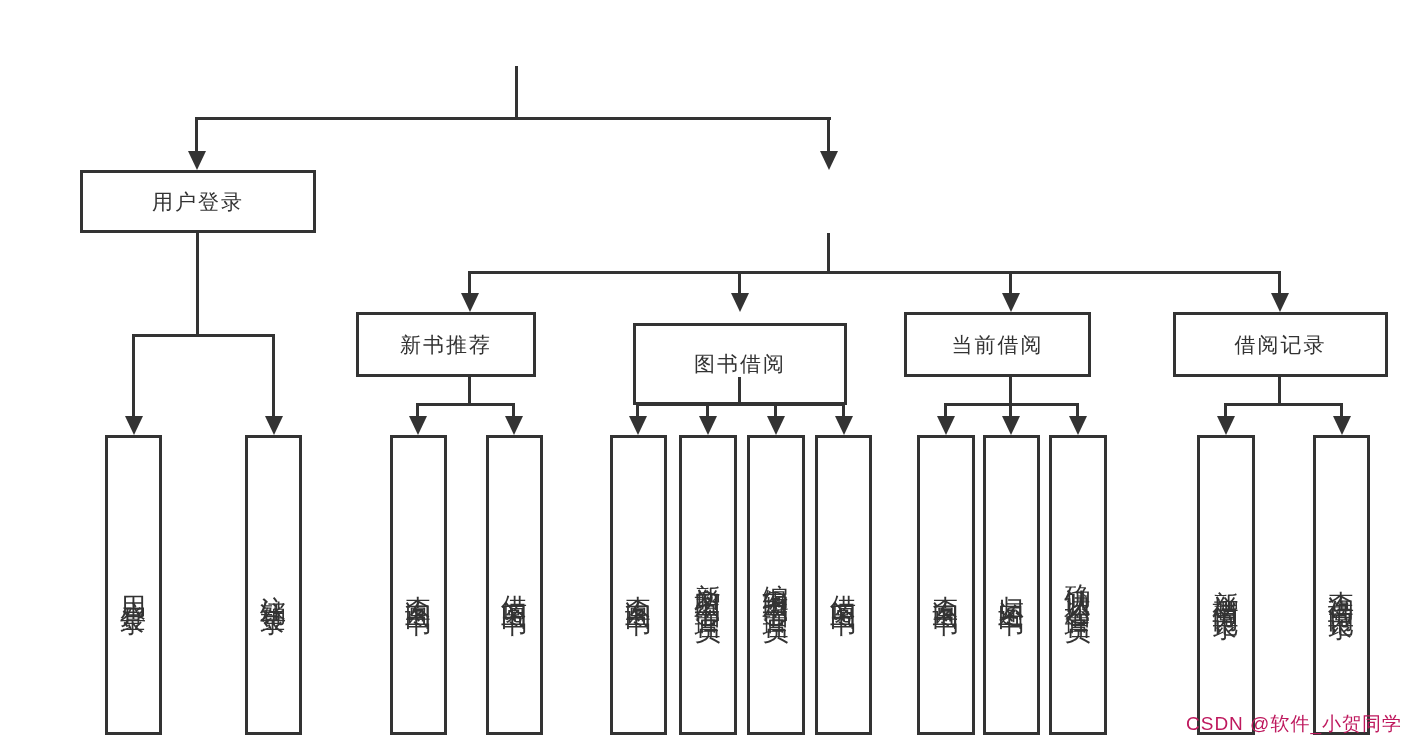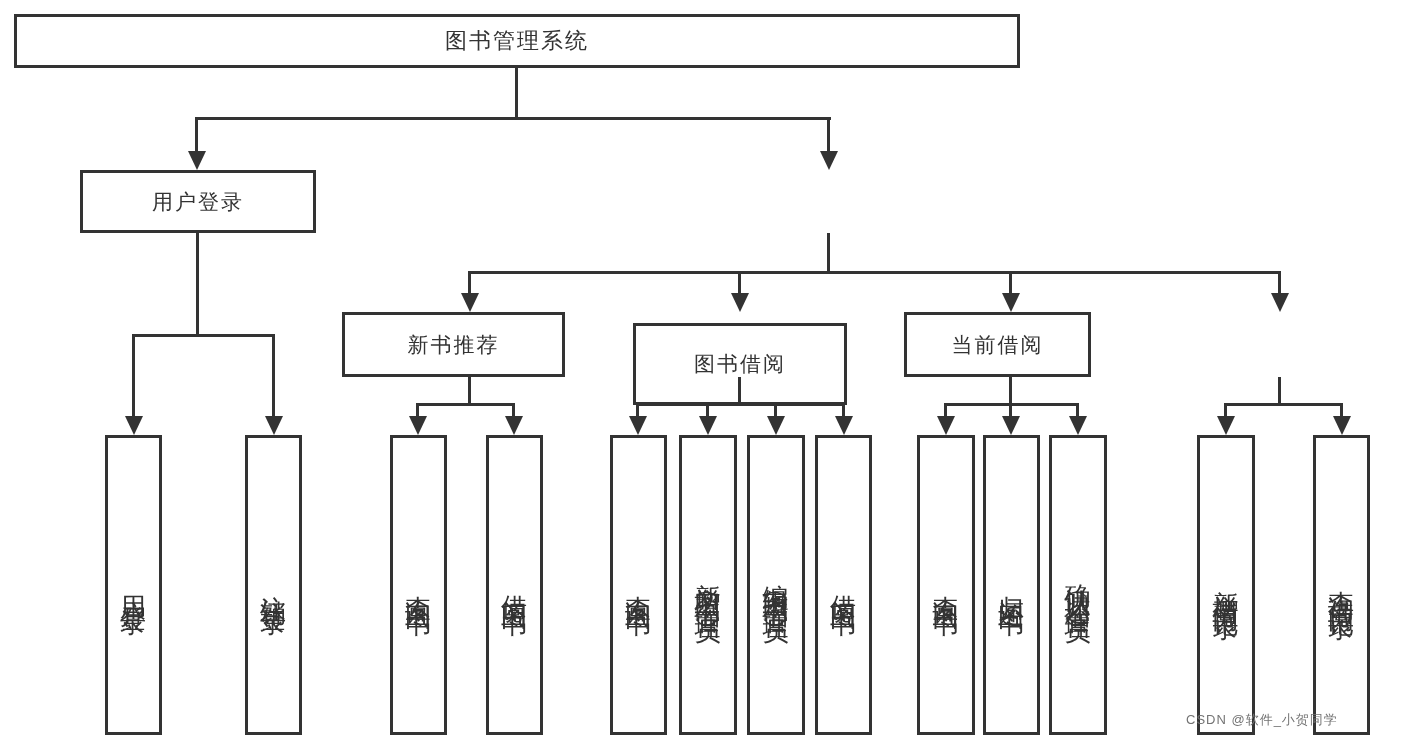--- a/index.html
+++ b/index.html
@@ -42,34 +42,31 @@
   .arrow{
     position:absolute;
     width:0;height:0;
     border-left:9px solid transparent;
     border-right:9px solid transparent;
     border-top:19px solid #333333;
   }
   .watermark{
     position:absolute;
     left:1186px;top:711px;
-    font-size:13px;
-    color:#737373;
+    font-size:19px;
+    color:#be185d;
     letter-spacing:1px;
     white-space:nowrap;
   }
 </style>
 </head>
 <body>
 
 <div id="canvas">
 
-  <div class="box h title" style="left:14px;top:14px;width:1006px;height:54px">
-    <span>图书管理系统</span>
-  </div>
 
   <div class="line" style="left:515px;top:66px;width:3px;height:54px"></div>
   <div class="line" style="left:195px;top:117px;width:636px;height:3px"></div>
   <div class="line" style="left:195px;top:117px;width:3px;height:37px"></div>
   <div class="line" style="left:827px;top:117px;width:3px;height:37px"></div>
   <div class="arrow" style="left:188px;top:151px"></div>
   <div class="arrow" style="left:820px;top:151px"></div>
 
   <div class="box h" style="left:80px;top:170px;width:236px;height:63px">
     <span>用户登录</span>
@@ -86,28 +83,31 @@
   <div class="line" style="left:468px;top:271px;width:813px;height:3px"></div>
   <div class="line" style="left:468px;top:271px;width:3px;height:25px"></div>
   <div class="line" style="left:738px;top:271px;width:3px;height:25px"></div>
   <div class="line" style="left:1009px;top:271px;width:3px;height:25px"></div>
   <div class="line" style="left:1278px;top:271px;width:3px;height:25px"></div>
   <div class="arrow" style="left:461px;top:293px"></div>
   <div class="arrow" style="left:731px;top:293px"></div>
   <div class="arrow" style="left:1002px;top:293px"></div>
   <div class="arrow" style="left:1271px;top:293px"></div>
 
-  <div class="box h" style="left:342px;top:312px;width:223px;height:65px">
+  <div class="box h" style="left:356px;top:312px;width:180px;height:65px">
     <span>新书推荐</span>
   </div>
   <div class="box h" style="left:633px;top:323px;width:214px;height:82px">
     <span>图书借阅</span>
   </div>
   <div class="box h" style="left:904px;top:312px;width:187px;height:65px">
     <span>当前借阅</span>
+  </div>
+  <div class="box h" style="left:1173px;top:312px;width:215px;height:65px">
+    <span>借阅记录</span>
   </div>
 
   <div class="line" style="left:468px;top:377px;width:3px;height:29px"></div>
   <div class="line" style="left:738px;top:377px;width:3px;height:29px"></div>
   <div class="line" style="left:1009px;top:377px;width:3px;height:42px"></div>
   <div class="line" style="left:1278px;top:377px;width:3px;height:29px"></div>
 
   <div class="line" style="left:416px;top:403px;width:99px;height:3px"></div>
   <div class="line" style="left:636px;top:403px;width:209px;height:3px"></div>
   <div class="line" style="left:944px;top:403px;width:135px;height:3px"></div>

